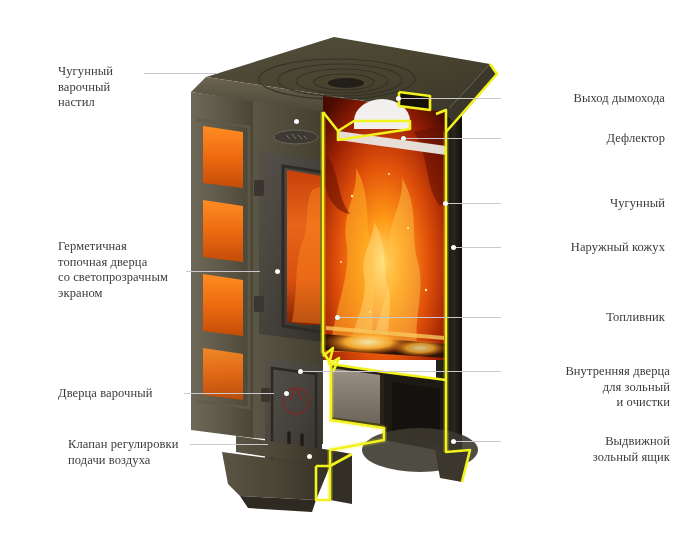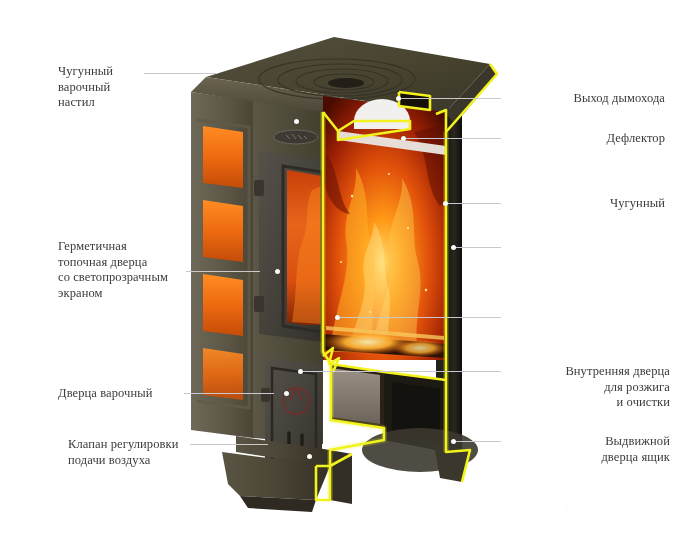--- a/index.html
+++ b/index.html
@@ -262,25 +262,27 @@
 топочная дверца
 со светопрозрачным
 экраном</div>
   <div class="label left" style="left:58px;top:386px;width:150px;">Дверца варочный</div>
   <div class="label left" style="left:68px;top:437px;width:165px;">Клапан регулировки
 подачи воздуха</div>
 
   <div class="label right" style="left:505px;top:91px;width:160px;">Выход дымохода</div>
   <div class="label right" style="left:505px;top:131px;width:160px;">Дефлектор</div>
   <div class="label right" style="left:505px;top:196px;width:160px;">Чугунный</div>
+  <div class="label right" style="left:505px;top:240px;width:160px;">Наружный кожух</div>
+  <div class="label right" style="left:505px;top:310px;width:160px;">Топливник</div>
   <div class="label right" style="left:505px;top:364px;width:165px;">Внутренняя дверца
-для розжига
+для зольный
 и очистки</div>
   <div class="label right" style="left:505px;top:434px;width:165px;">Выдвижной
-дверца ящик</div>
+зольный ящик</div>
 
   <div id="wm">
     <span class="wmdots">
       <i class="wd1"></i>
         <i class="wd2"></i>
         <i class="wd3"></i>
         <i class="wd4"></i>
     </span>
     <span class="wmtext">Avito</span>
   </div>

